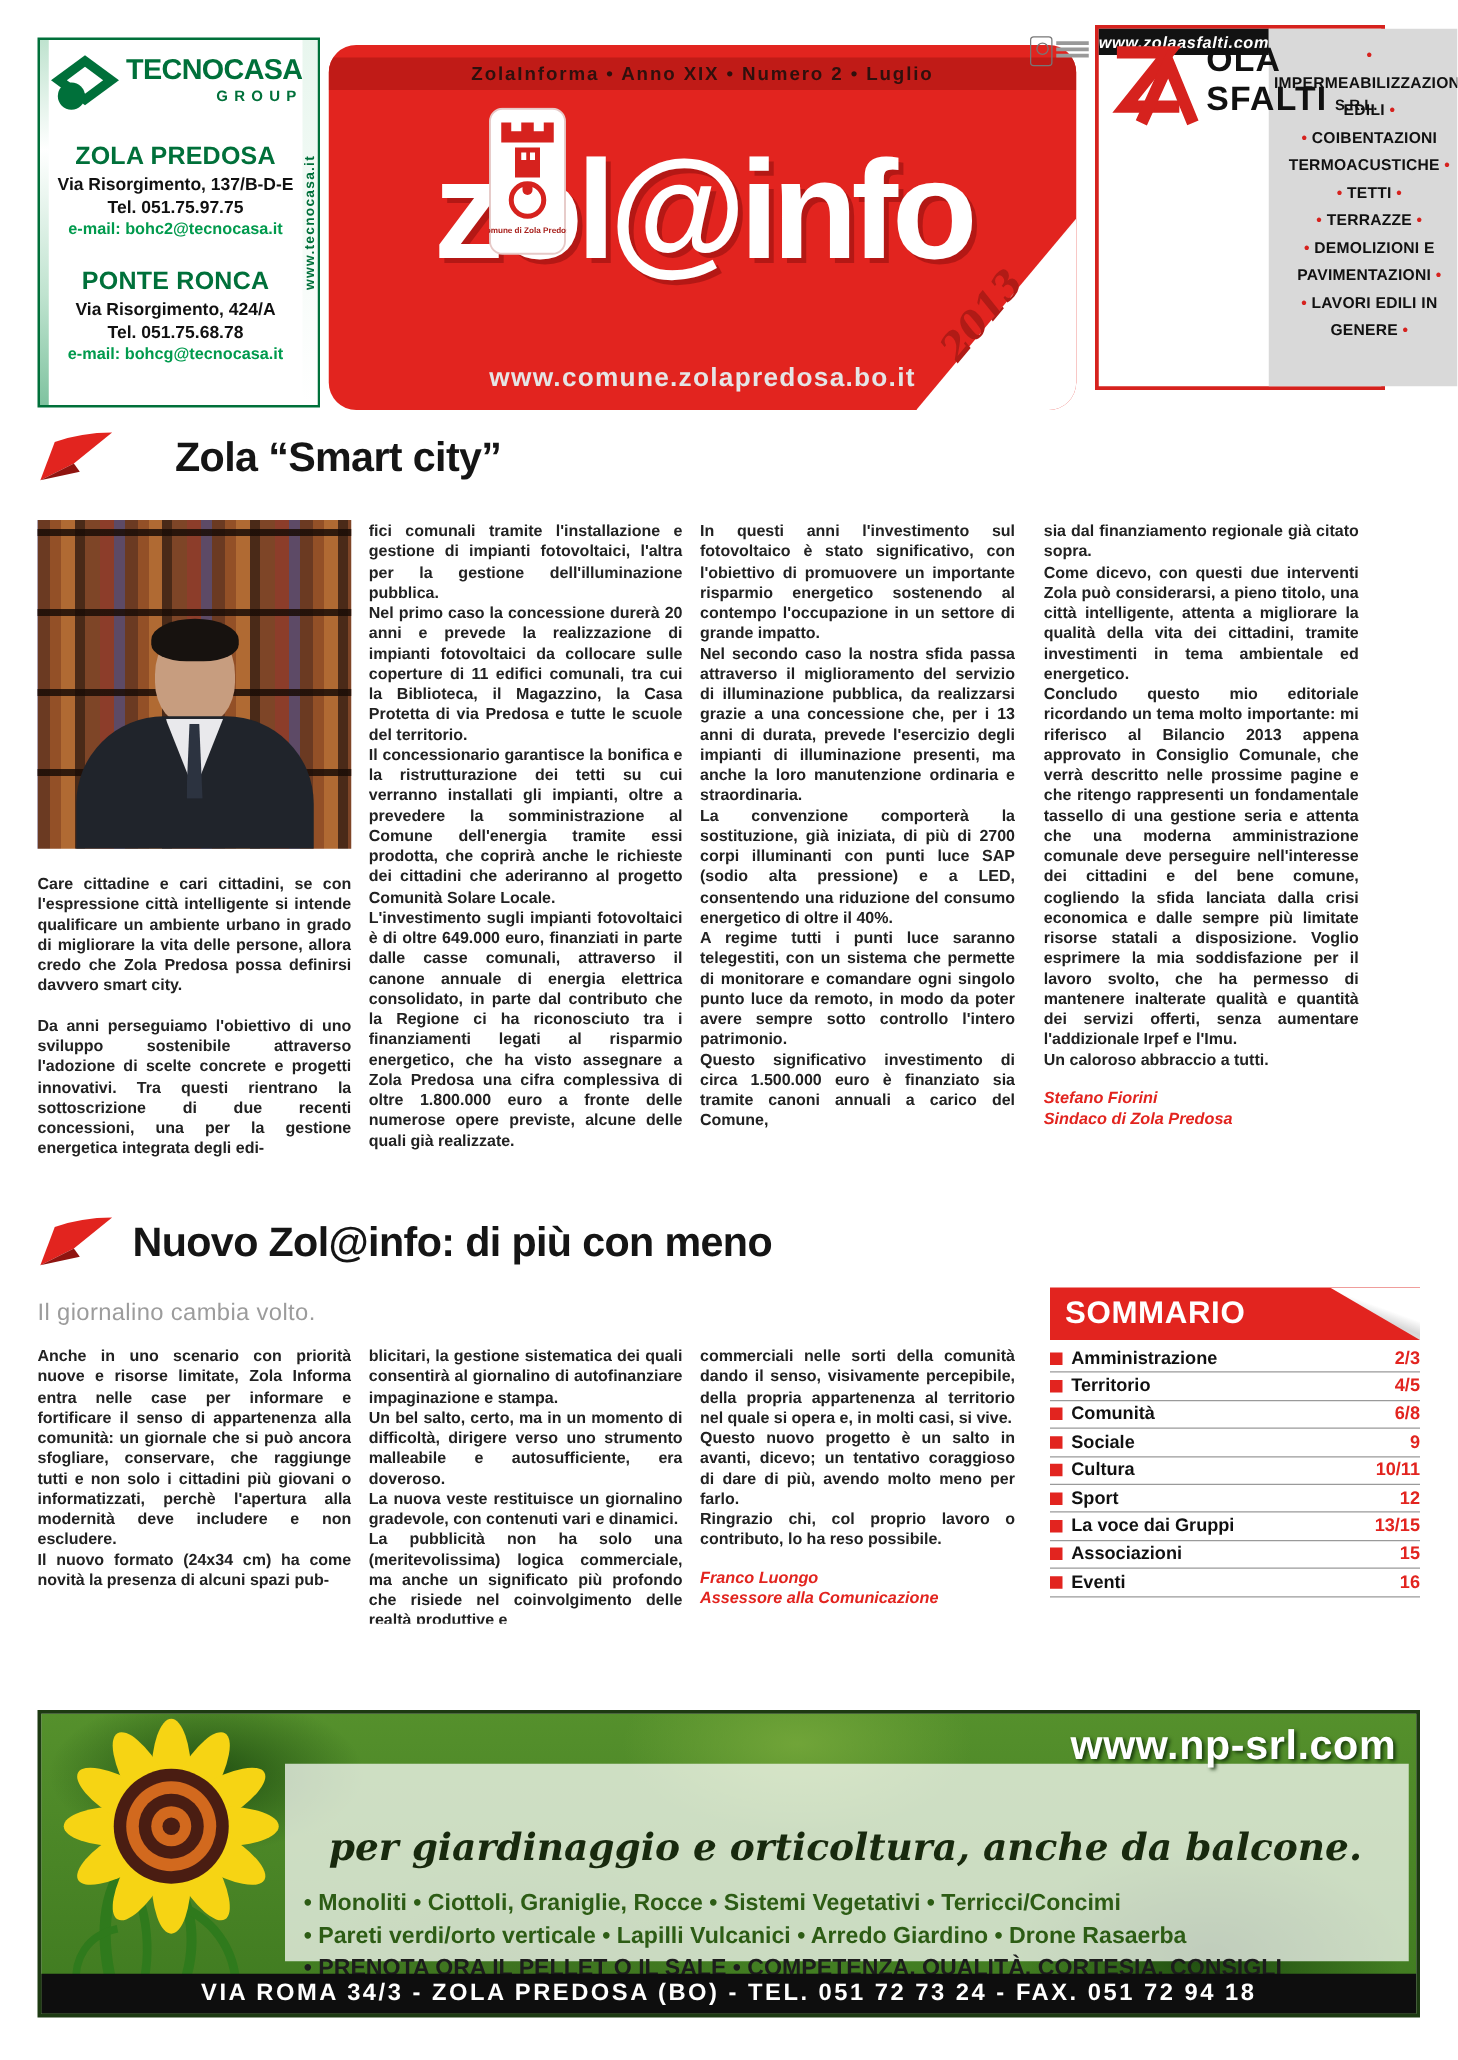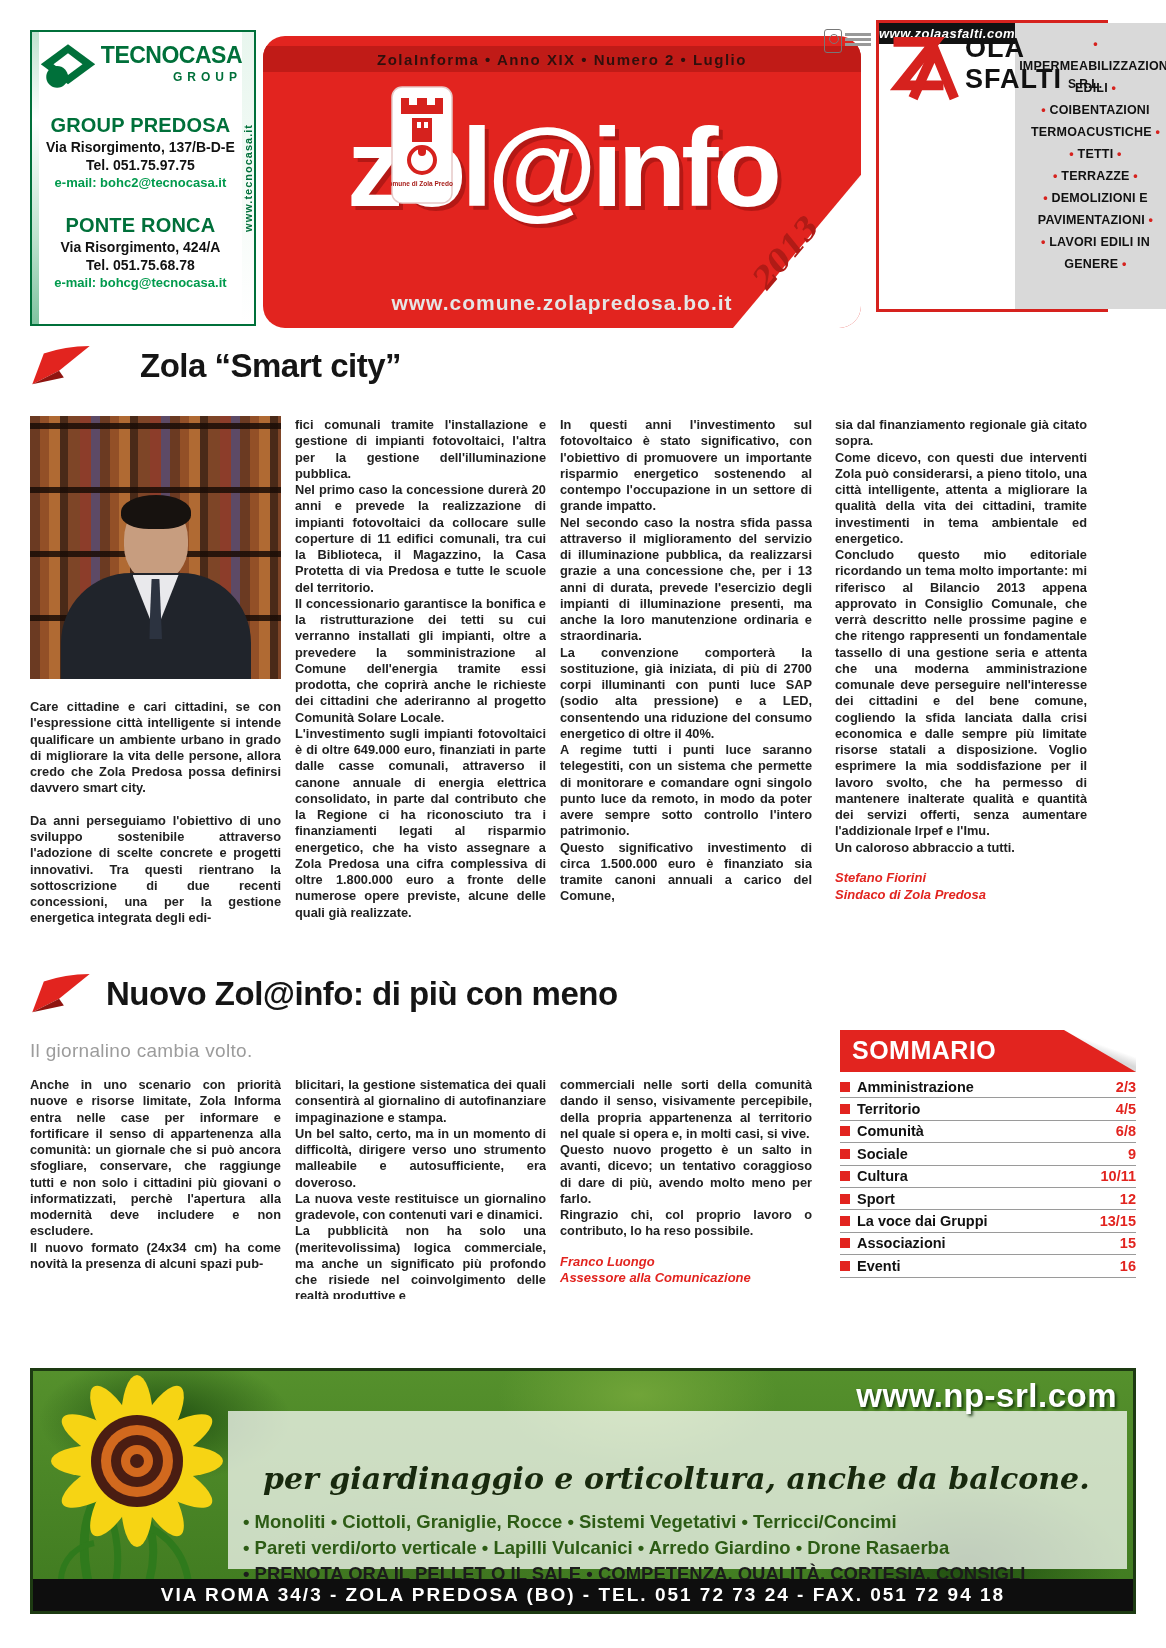--- a/index.html
+++ b/index.html
@@ -159,21 +159,21 @@
           <path d="M32 2 L62 24 L32 46 L2 24 Z" fill="#00703a"></path>
           <path d="M32 12 L48 24 L32 36 L16 24 Z" fill="#fff"></path>
           <circle cx="20" cy="38" r="12" fill="#00703a"></circle>
         </svg>
         <div class="tecno-brand-wrap">
           <div class="tecno-brand">TECNOCASA</div>
           <div class="tecno-group">GROUP</div>
         </div>
       </div>
       <div class="tecno-office">
-        <div class="tecno-city">GROUP PREDOSA</div>
+        <div class="tecno-city">ZOLA PREDOSA</div>
         <div class="tecno-addr">Via Risorgimento, 137/B-D-E</div>
         <div class="tecno-tel">Tel. 051.75.97.75</div>
         <div class="tecno-mail">e-mail: bohc2@tecnocasa.it</div>
       </div>
       <div class="tecno-office">
         <div class="tecno-city">PONTE RONCA</div>
         <div class="tecno-addr">Via Risorgimento, 424/A</div>
         <div class="tecno-tel">Tel. 051.75.68.78</div>
         <div class="tecno-mail">e-mail: bohcg@tecnocasa.it</div>
       </div>

